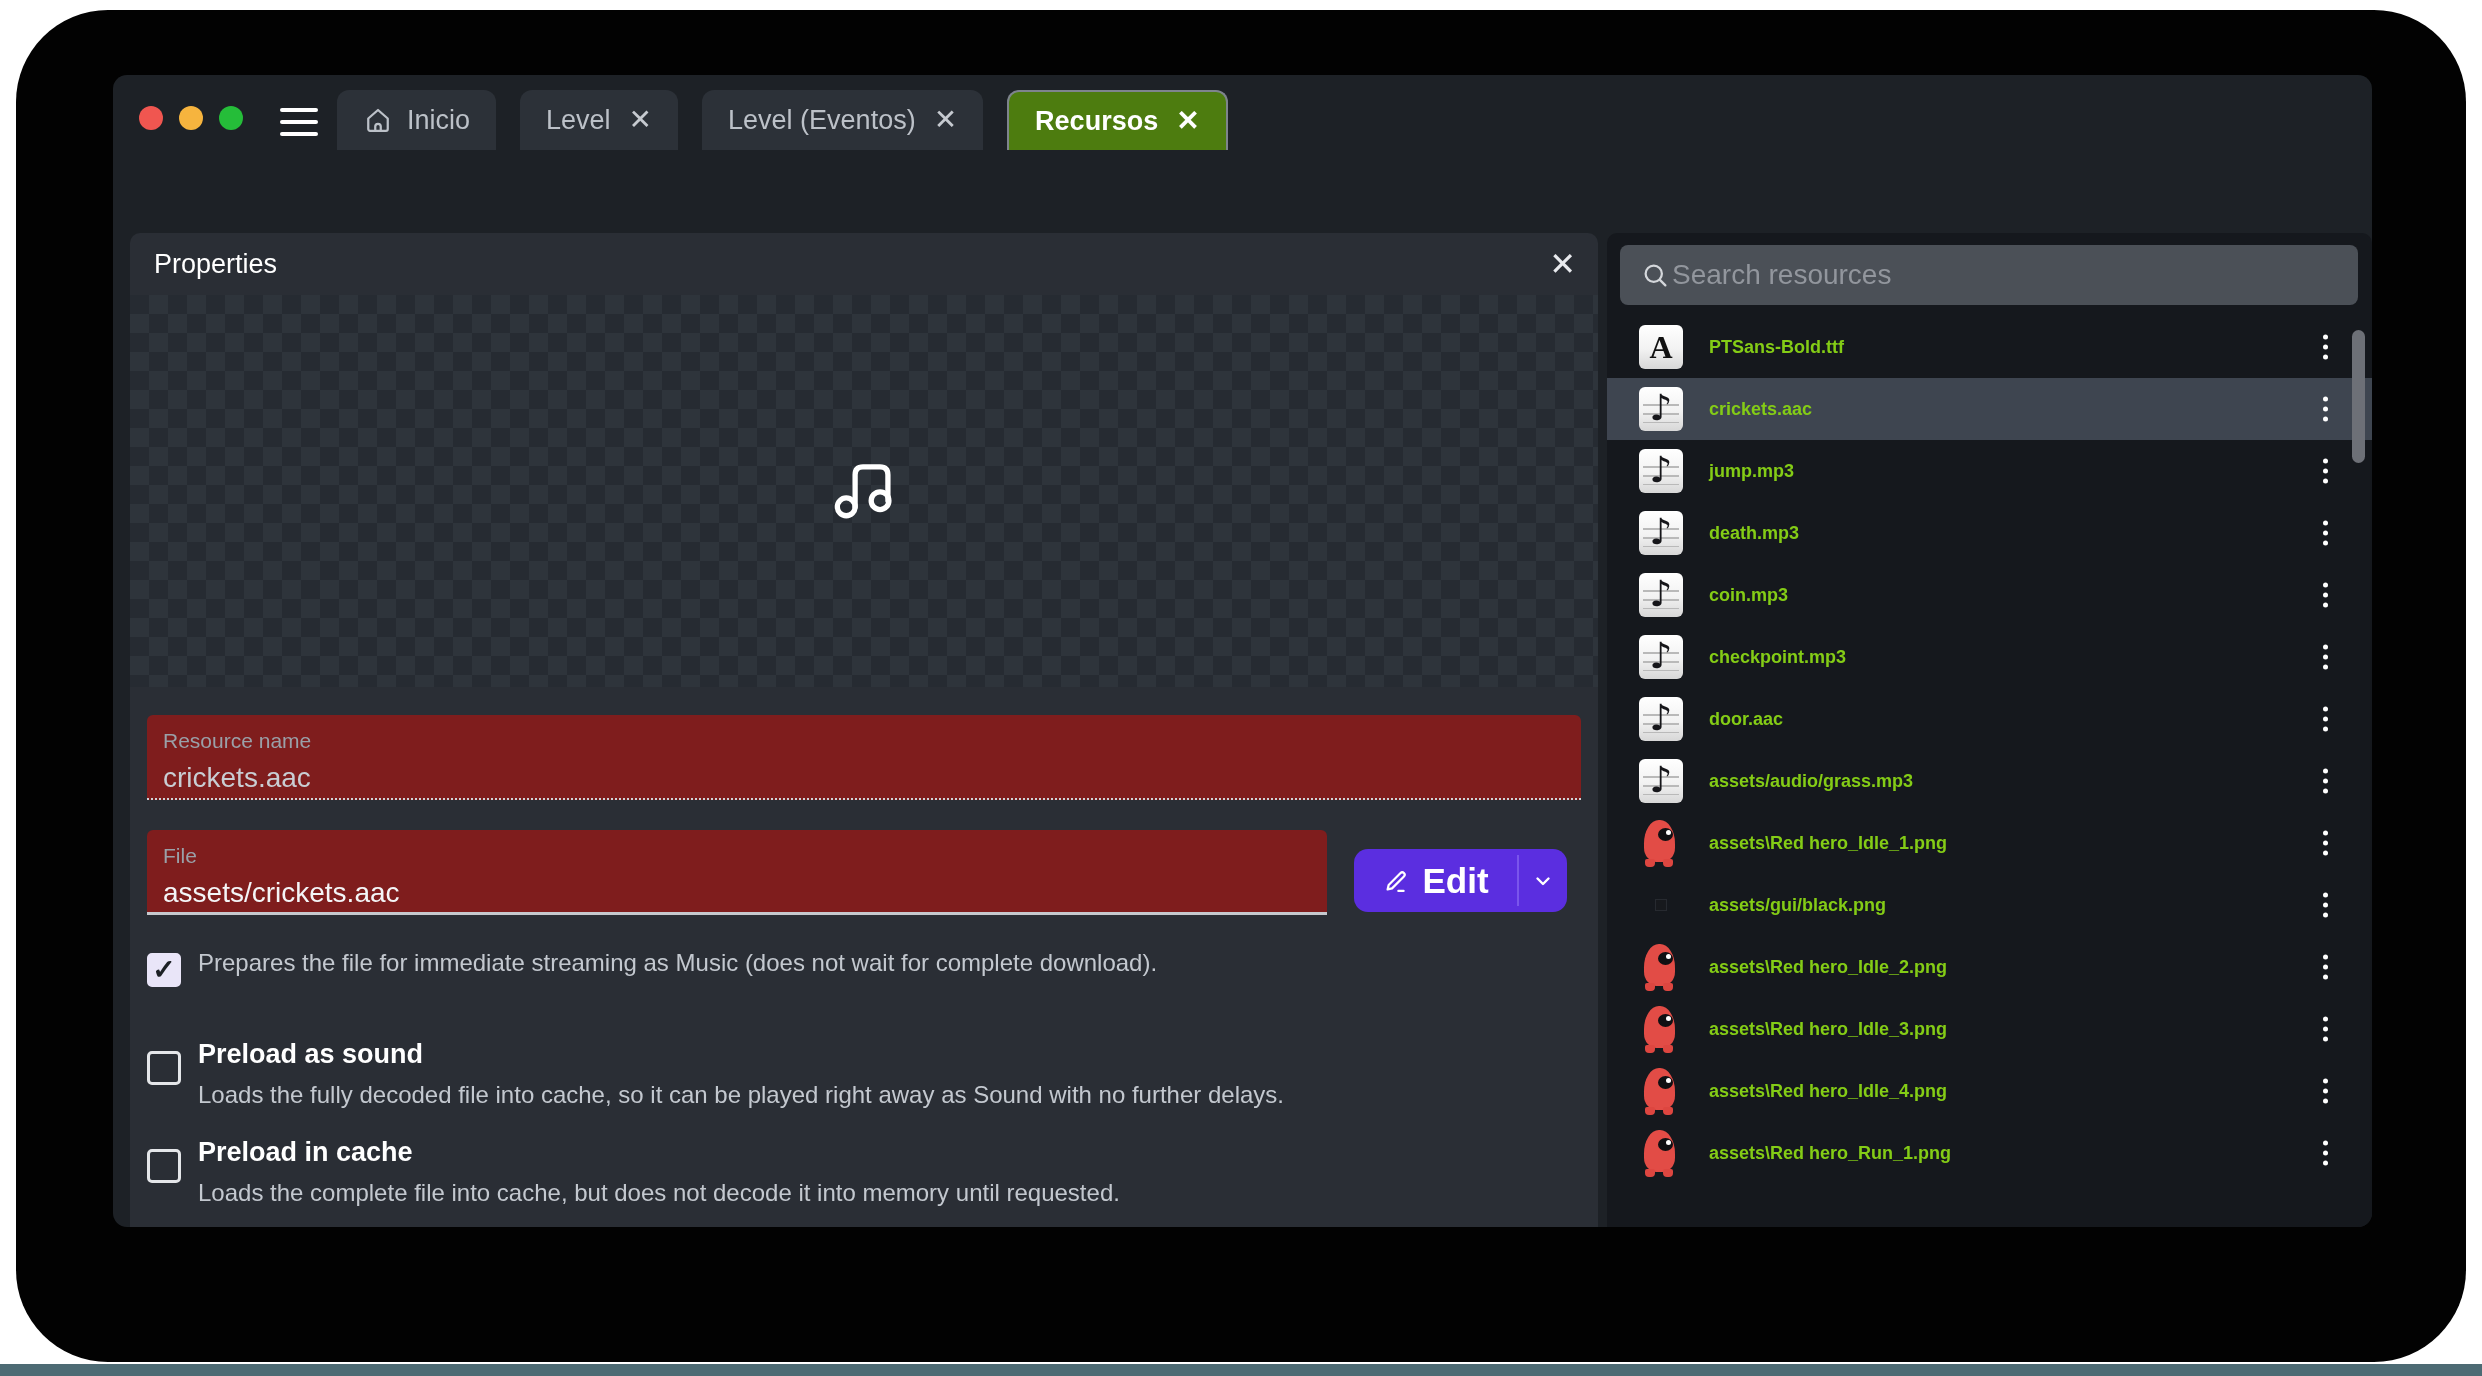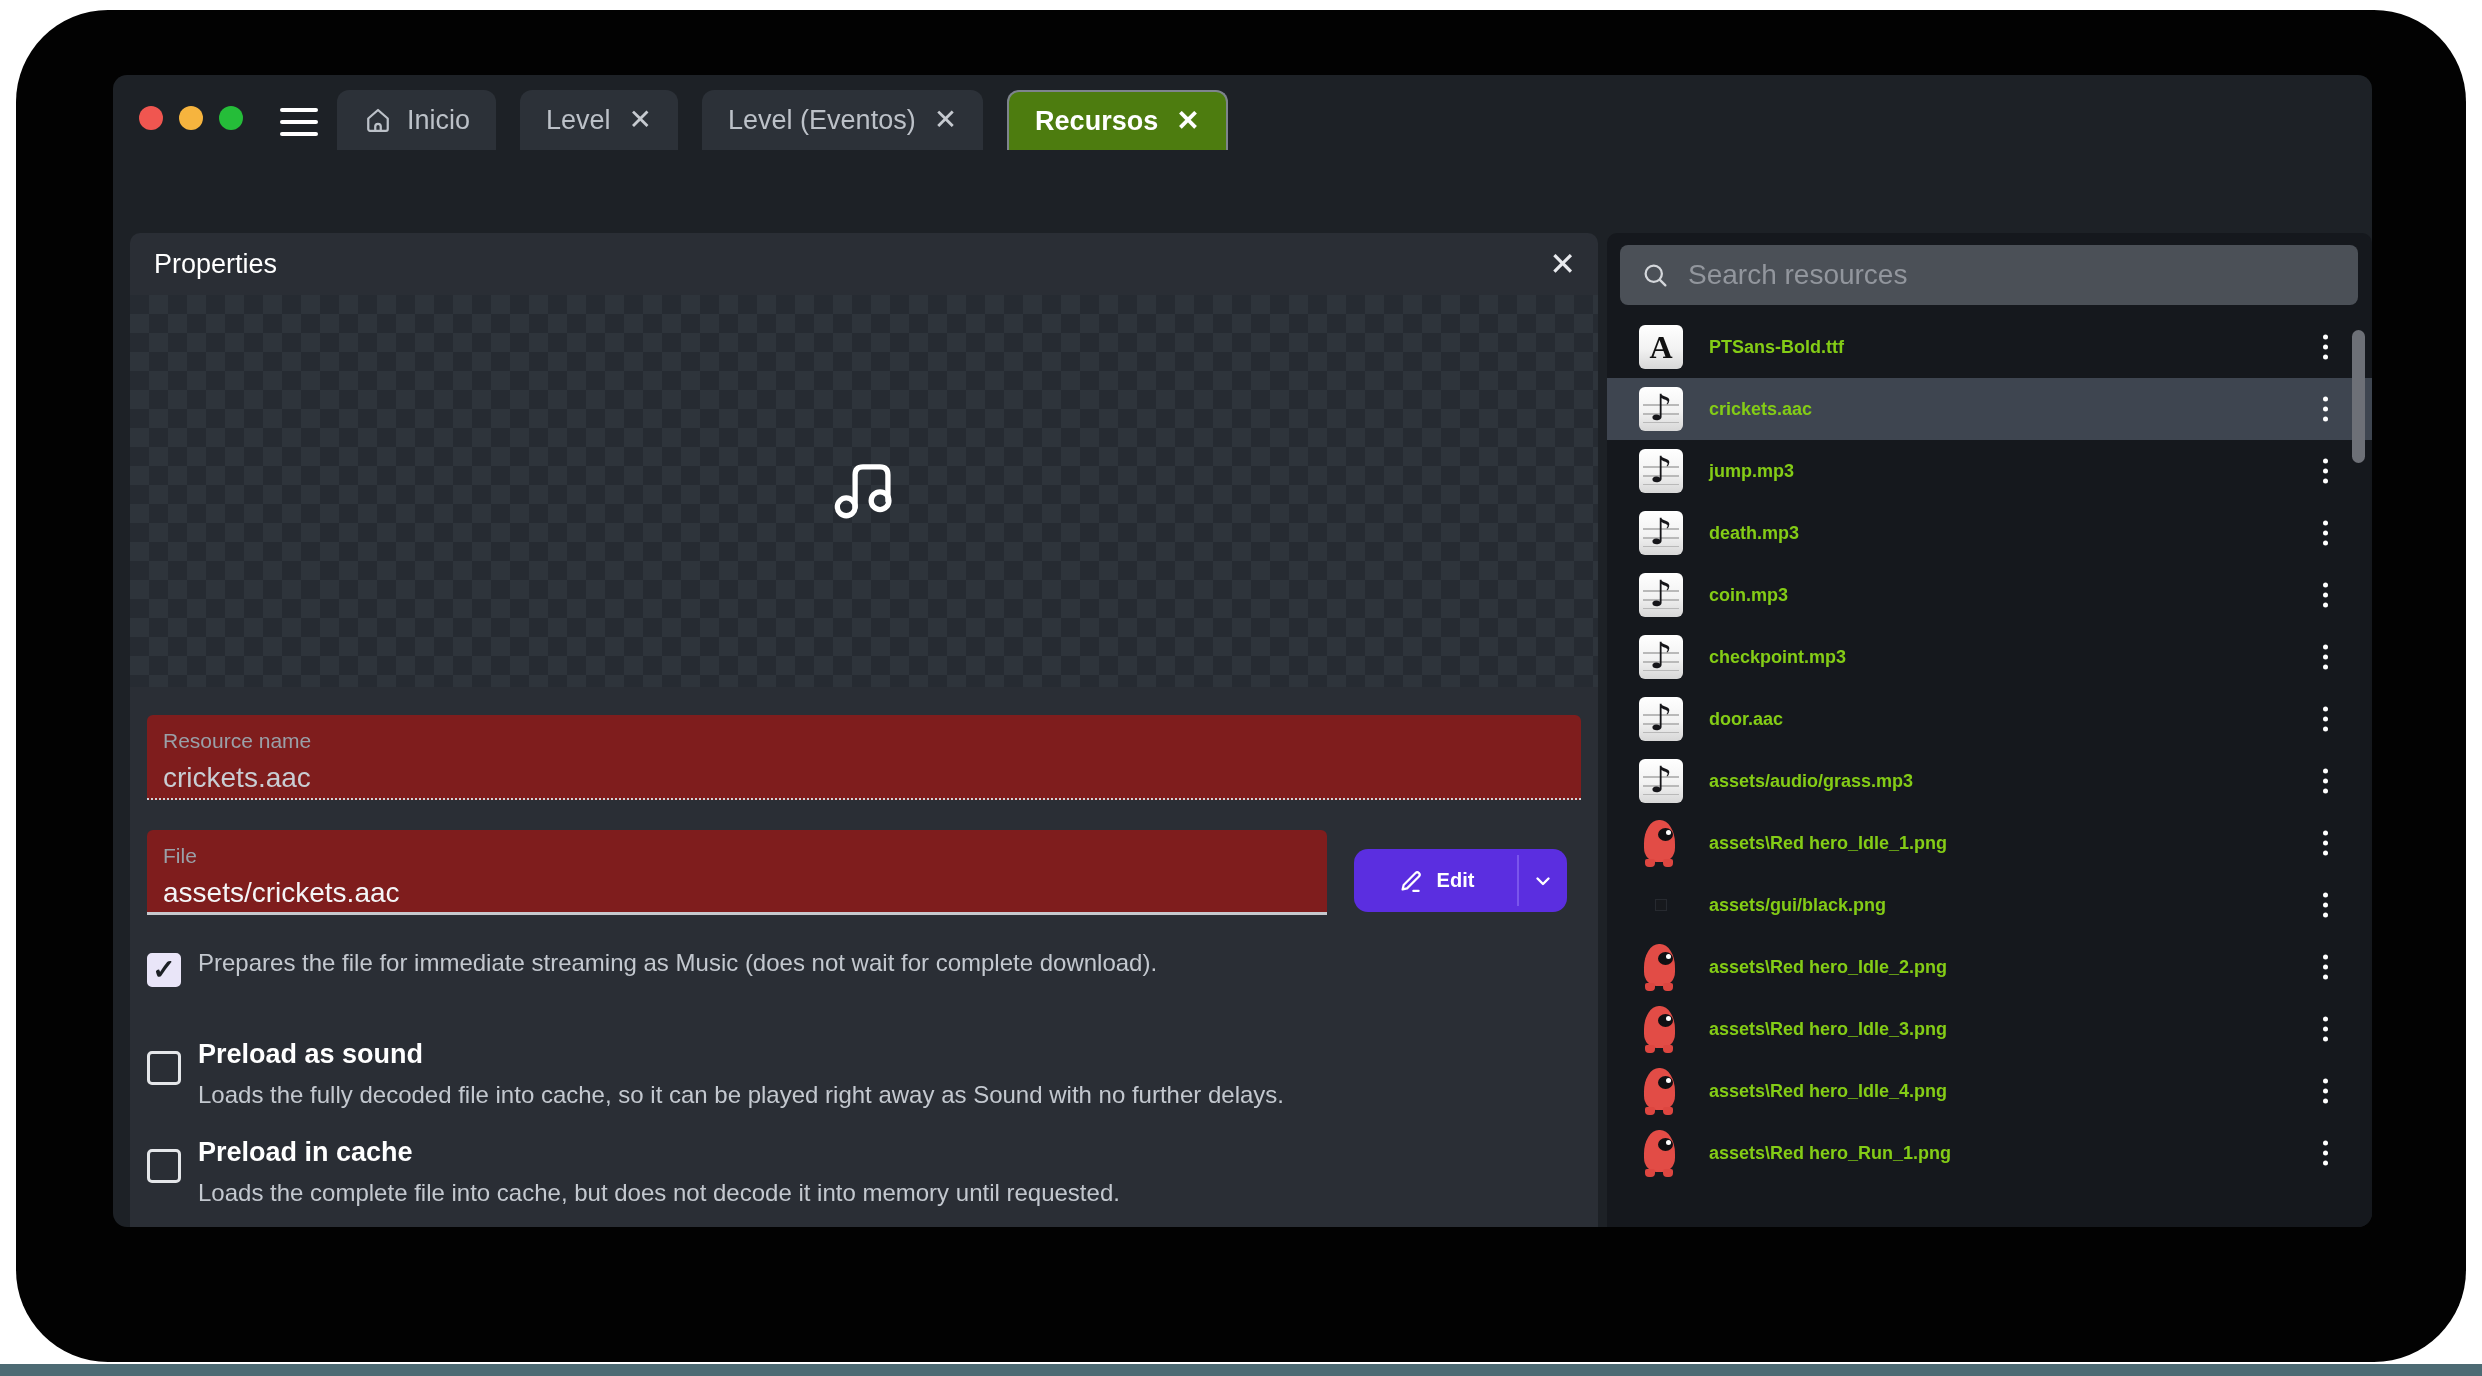--- a/index.html
+++ b/index.html
@@ -76,21 +76,21 @@
   .field .f-label{font-size:21px;color:#9aa0a8;}
   .field .f-value{font-size:28px;margin-top:9px;}
   .name-field{top:482px;width:1434px;height:85px;border-bottom:2px dotted #d0d3d8;}
   .name-field .f-value{color:#c9cdd3;}
   .file-field{top:597px;width:1180px;height:85px;border-bottom:3px solid #c6c9ce;}
   .file-field .f-value{color:#f4f5f7;}
   .edit-btn{
     position:absolute;left:1224px;top:616px;width:213px;height:63px;background:#5b2ee0;
     border-radius:14px;display:flex;align-items:stretch;color:#fff;cursor:pointer;
   }
-  .edit-main{flex:1;display:flex;align-items:center;justify-content:center;gap:12px;font-size:20px;font-weight:700;}
+  .edit-main{flex:1;display:flex;align-items:center;justify-content:center;gap:12px;font-size:35px;font-weight:700;}
   .edit-main svg{width:28px;height:28px;}
   .edit-div{width:2px;background:#7a55ec;margin:6px 0;}
   .edit-chev{width:48px;display:flex;align-items:center;justify-content:center;}
   .preload-group{position:absolute;left:17px;padding-left:51px;width:1380px;}
   .pg-box{
     position:absolute;left:0;top:14px;width:34px;height:34px;box-sizing:border-box;
     border:3px solid #e4e6e9;border-radius:5px;cursor:pointer;
     display:flex;align-items:center;justify-content:center;
   }
   .pg-box .check{display:none;}
@@ -98,21 +98,21 @@
   .pg-box.checked .check{display:block;color:#1d2126;font-size:28px;font-weight:700;line-height:1;}
   .pg-label{font-size:27px;font-weight:700;color:#fff;line-height:34px;}
   .pg-desc{font-size:24px;color:#c3c8cf;margin-top:9px;line-height:30px;}
   
   .res-panel{
     position:absolute;left:1494px;top:158px;width:765px;height:994px;
     background:#15181d;border-radius:10px 10px 0 0;overflow:hidden;
   }
   .search-bar{
     position:absolute;left:13px;top:12px;width:738px;height:60px;background:#4b5057;border-radius:8px;
-    display:flex;align-items:center;padding:0 0 0 20px;box-sizing:border-box;gap:16px;
+    display:flex;align-items:center;padding:0 0 0 20px;box-sizing:border-box;
   }
   .search-bar svg{width:30px;height:30px;color:#d4d7db;flex:none;}
   .search-bar input{
     flex:1;background:transparent;border:none;outline:none;color:#fff;
     font-size:28px;font-family:"Liberation Sans",sans-serif;
   }
   .search-bar input::placeholder{color:#92969d;}
   .res-list{position:absolute;left:0;top:83px;right:0;}
   .res-row{position:relative;height:62px;display:flex;align-items:center;padding-left:32px;cursor:pointer;}
   .res-row.selected{background:#3e4550;}

